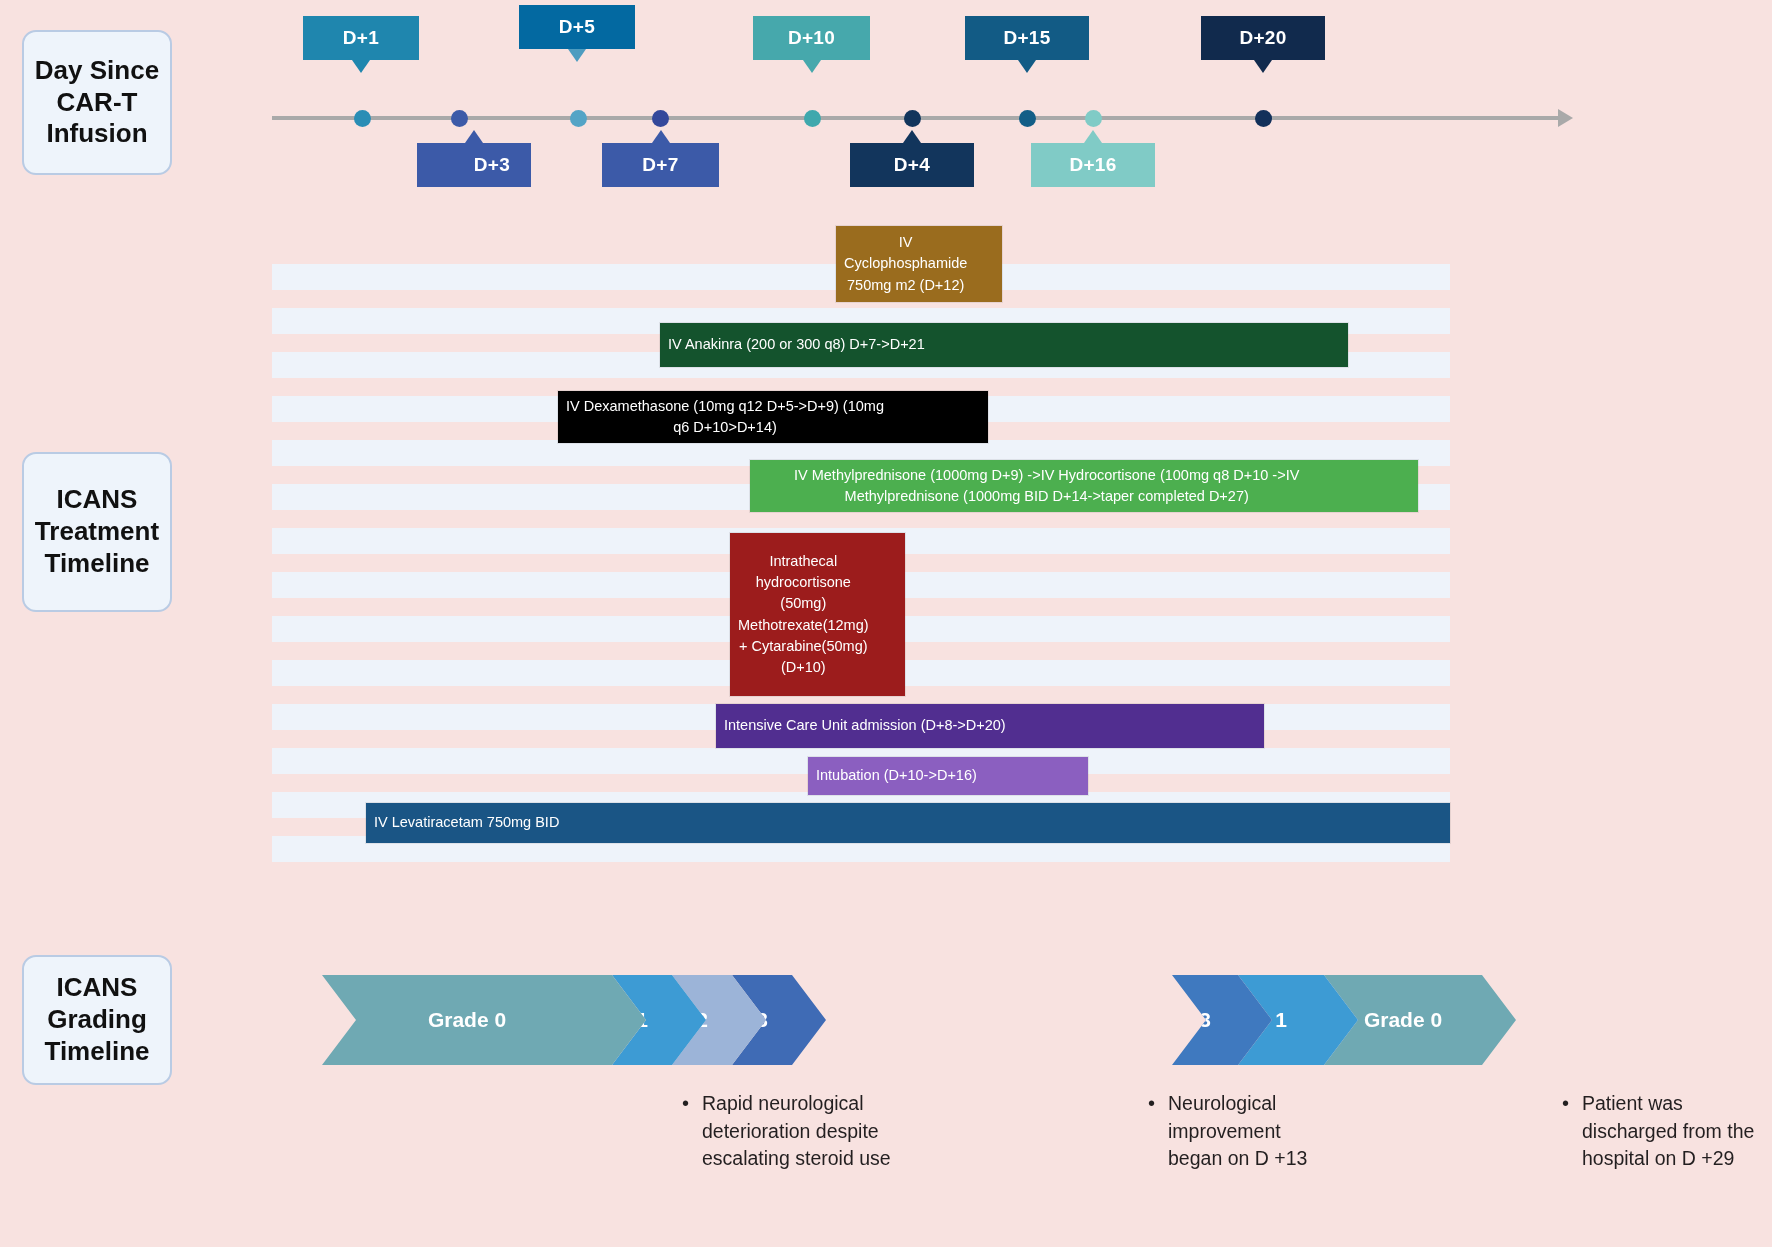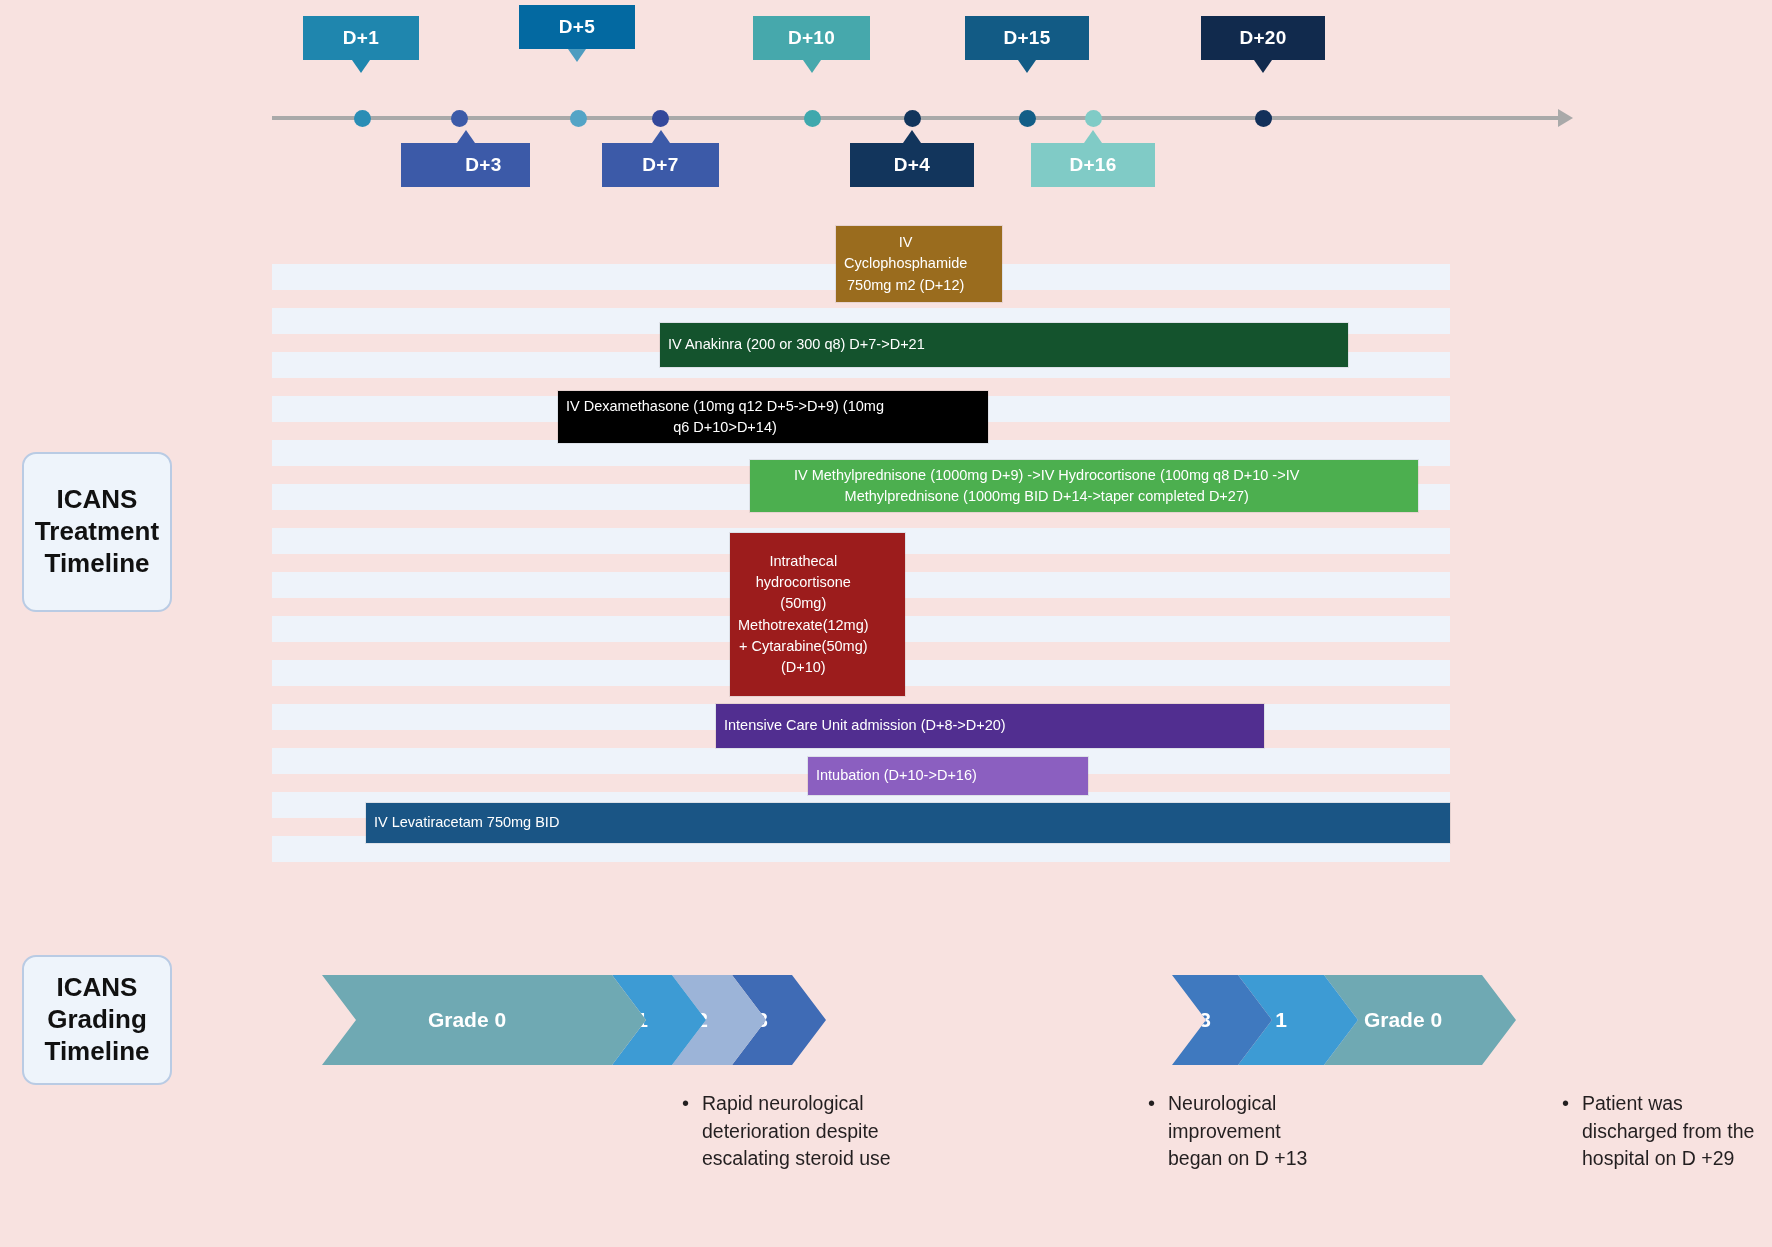--- a/index.html
+++ b/index.html
@@ -101,20 +101,21 @@
     content: "•";
     position: absolute; left: 2px; top: -1px;
     font-size: 20px;
   }
 </style>
 </head>
 <body>
 
 <div id="root">
 
+  <div class="section-label" style="left:22px; top:30px; width:150px; height:145px; font-size:26px;">Day Since<br>CAR-T<br>Infusion</div>
 
   <div class="section-label" style="left:22px; top:452px; width:150px; height:160px; font-size:26px;">ICANS<br>Treatment<br>Timeline</div>
 
   <div class="section-label" style="left:22px; top:955px; width:150px; height:130px; font-size:26px;">ICANS<br>Grading<br>Timeline</div>
 
   <div class="axis-line" style="left:272px; top:116px; width:1288px;"></div>
   <div class="axis-arrow" style="left:1558px; top:109px;"></div>
 
   <div id="axis-dots">
       <div class="axis-dot" style="left: 354px; top: 110px; background: rgb(42, 141, 181);"></div>
@@ -125,21 +126,21 @@
       <div class="axis-dot" style="left: 904px; top: 110px; background: rgb(18, 53, 92);"></div>
       <div class="axis-dot" style="left: 1019px; top: 110px; background: rgb(19, 94, 135);"></div>
       <div class="axis-dot" style="left: 1085px; top: 110px; background: rgb(128, 203, 198);"></div>
       <div class="axis-dot" style="left: 1255px; top: 110px; background: rgb(18, 48, 90);"></div>
     </div>
   <div id="day-chips">
       <div class="day-chip above" style="left: 303px; width: 116px; background: rgb(31, 134, 174); top: 16px;">
         <span>D+1</span>
         <span class="tail" style="border-top-color: rgb(31, 134, 174);"></span>
       </div>
-      <div class="day-chip below" style="left: 401px; width: 129px; background: rgb(60, 90, 168); top: 143px; padding-left: 36px;">
+      <div class="day-chip below" style="left: 417px; width: 114px; background: rgb(60, 90, 168); top: 143px; padding-left: 36px;">
         <span>D+3</span>
         <span class="tail" style="border-bottom-color: rgb(60, 90, 168);"></span>
       </div>
       <div class="day-chip above" style="left: 519px; width: 116px; background: #0369a1; top: 5px;">
         <span>D+5</span>
         <span class="tail" style="border-top-color: rgb(77, 156, 192);"></span>
       </div>
       <div class="day-chip below" style="left: 602px; width: 117px; background: rgb(60, 90, 168); top: 143px;">
         <span>D+7</span>
         <span class="tail" style="border-bottom-color: rgb(60, 90, 168);"></span>

